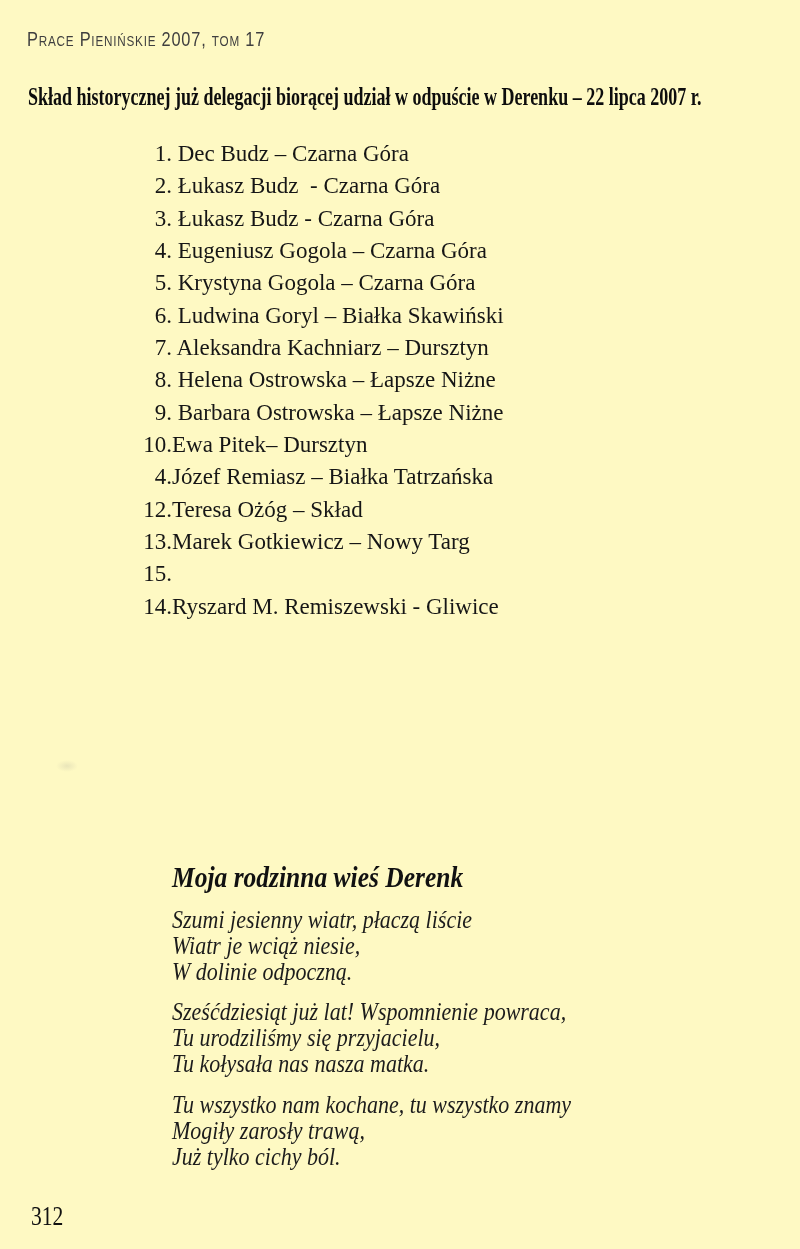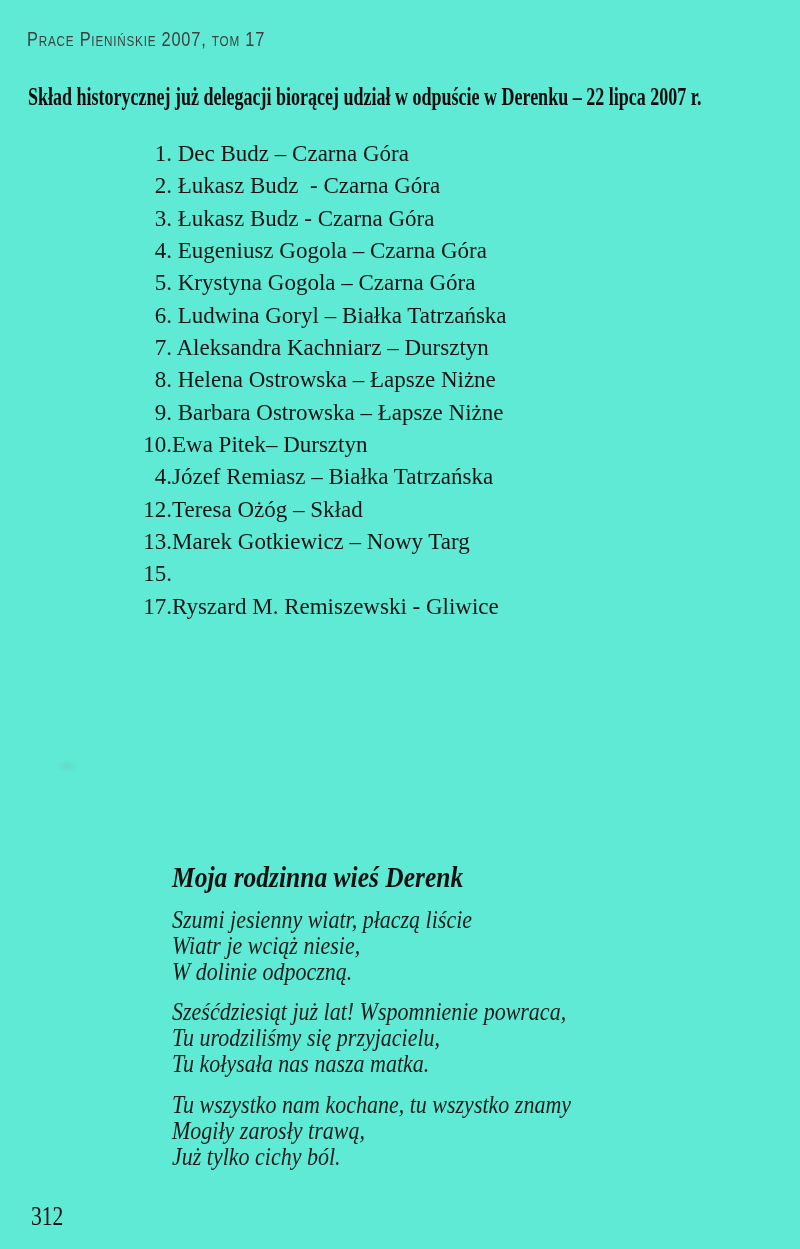--- a/index.html
+++ b/index.html
@@ -1,20 +1,20 @@
 <!DOCTYPE html>
 <html><head>
 <meta charset="utf-8">
 <style>
   html,body{margin:0;padding:0;background:#e8e8e8;}
   .page{
     position:relative;
     width:800px;height:1249px;
     margin:0 auto;
-    background:#5eead4;
+    background:#fef9c3;
     overflow:hidden;
     font-family:"Liberation Serif", serif;
     color:#1a1a1a;
   }
   
   .running-head{
     position:absolute;left:27px;top:26px;
     font-family:"Liberation Sans", sans-serif;
     font-variant:small-caps;
     font-size:21px;line-height:26px;
@@ -107,21 +107,21 @@
     <div class="row">
         <span class="num">4.</span>
         <span class="txt"> Eugeniusz Gogola – Czarna Góra</span>
       </div>
     <div class="row">
         <span class="num">5.</span>
         <span class="txt"> Krystyna Gogola – Czarna Góra</span>
       </div>
     <div class="row">
         <span class="num">6.</span>
-        <span class="txt"> Ludwina Goryl – Białka Tatrzańska</span>
+        <span class="txt"> Ludwina Goryl – Białka Skawiński</span>
       </div>
     <div class="row">
         <span class="num">7.</span>
         <span class="txt"> Aleksandra Kachniarz – Dursztyn</span>
       </div>
     <div class="row">
         <span class="num">8.</span>
         <span class="txt"> Helena Ostrowska – Łapsze Niżne</span>
       </div>
     <div class="row">
@@ -141,21 +141,21 @@
         <span class="txt">Teresa Ożóg – Skład</span>
       </div>
     <div class="row">
         <span class="num">13.</span>
         <span class="txt">Marek Gotkiewicz – Nowy Targ</span>
       </div>
     <div class="row">
         <span class="num">15.</span>
       </div>
     <div class="row">
-        <span class="num">17.</span>
+        <span class="num">14.</span>
         <span class="txt">Ryszard M. Remiszewski - Gliwice</span>
       </div>
   </div>
 
   <div class="smudge"></div>
 
   <div class="poem-title">Moja rodzinna wieś Derenk</div>
 
   <div class="stanza stanza-1">
     <div>Szumi jesienny wiatr, płaczą liście</div>

